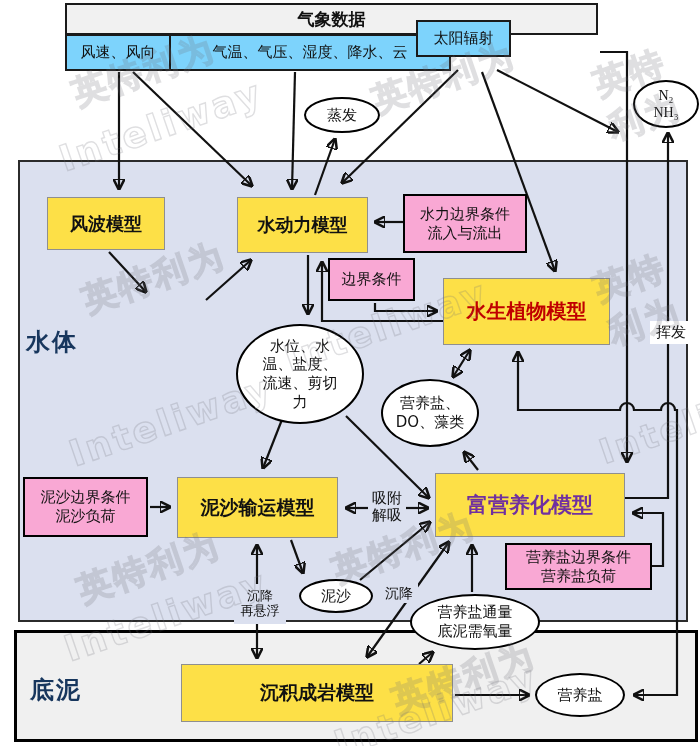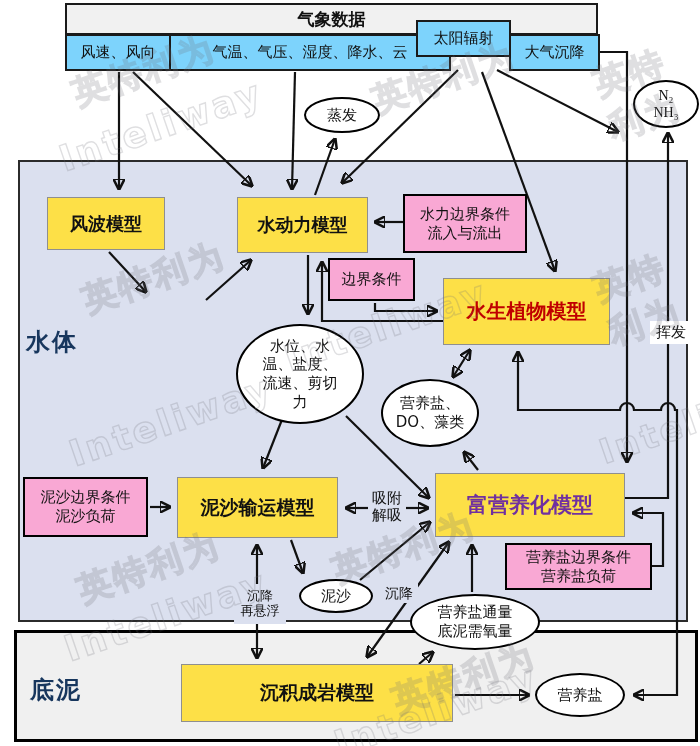--- a/index.html
+++ b/index.html
@@ -70,21 +70,20 @@
     <path d="M518,352 V410 H620 A7,7 0 0 1 634,410 H661 A7,7 0 0 1 675,410 H677 V695 H634" marker-start="url(#as)" marker-end="url(#ae)"></path>
     <path d="M625,498 H668 V133" marker-end="url(#ae)"></path>
   </svg>
 
   <div class="abs flexc cell" style="left:65px;top:3px;width:533px;height:32px;background:#f1f1f1;font-size:17px;font-weight:bold;">
       <span>气象数据</span>
     </div>
   <div class="abs flexc cell" style="left:65px;top:34px;width:106px;height:37px;font-size:15px;">风速、风向</div>
   <div class="abs flexc cell" style="left:169px;top:34px;width:282px;height:37px;font-size:15px;">气温、气压、湿度、降水、云</div>
   <div class="abs flexc cell" style="left:416px;top:20px;width:95px;height:37px;font-size:15px;">太阳辐射</div>
-  <div class="abs flexc cell" style="left:509px;top:34px;width:91px;height:37px;font-size:15px;">大气沉降</div>
 
   <div class="abs flexc graybox" style="left:47px;top:197px;width:118px;height:53px;font-size:18px;">风波模型</div>
   <div class="abs flexc graybox" style="left:237px;top:197px;width:131px;height:56px;font-size:18px;">水动力模型</div>
   <div class="abs flexc graybox" style="left:443px;top:278px;width:167px;height:67px;font-size:20px;color:#c00000;">水生植物模型</div>
   <div class="abs flexc graybox" style="left:177px;top:477px;width:161px;height:61px;font-size:19px;">泥沙输运模型</div>
   <div class="abs flexc graybox" style="left:435px;top:473px;width:190px;height:64px;font-size:21px;color:#7030a0;">富营养化模型</div>
   <div class="abs flexc graybox" style="left:181px;top:664px;width:272px;height:58px;font-size:19px;">沉积成岩模型</div>
 
   <div class="abs flexc whitebox ml" style="left:403px;top:194px;width:124px;height:59px;font-size:15px;">水力边界条件
 流入与流出</div>

